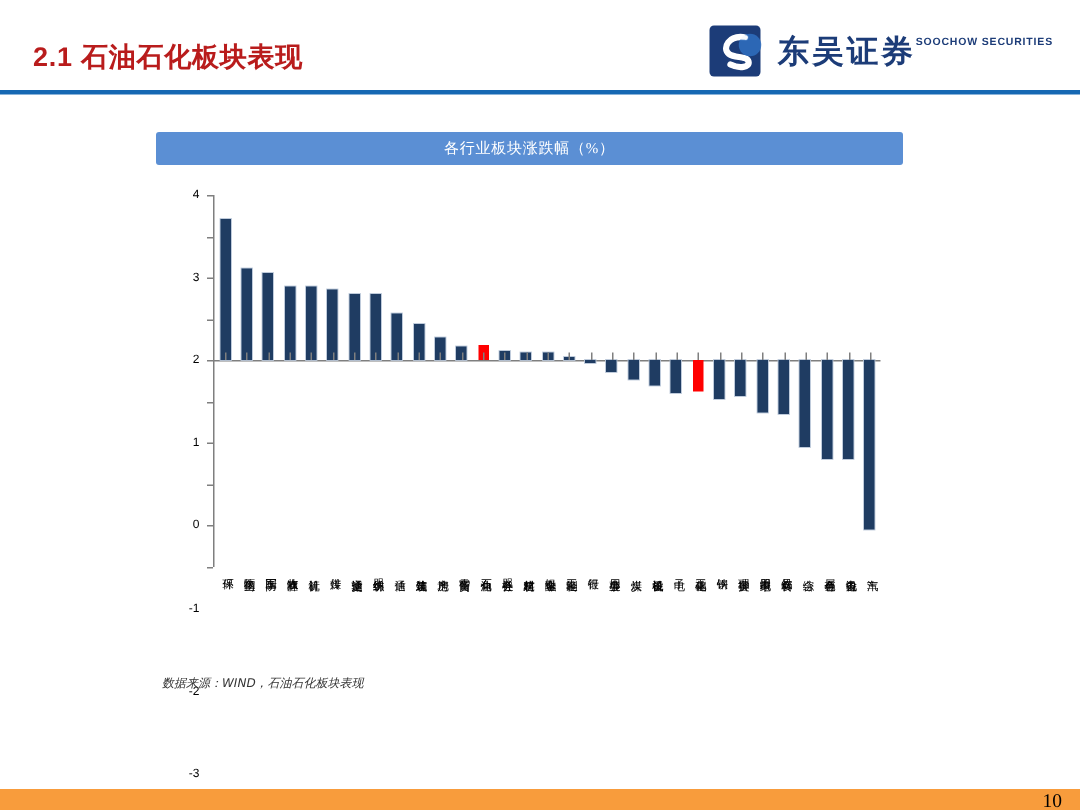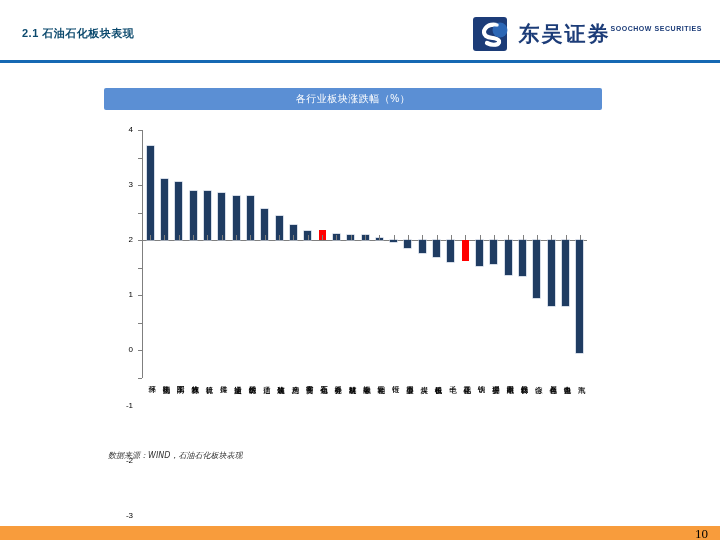--- a/index.html
+++ b/index.html
@@ -9,21 +9,21 @@
     background:#ffffff;
     font-family:"Liberation Sans","DejaVu Sans",sans-serif;
     overflow:hidden;
     position:relative;
   }
   .slide{position:relative;width:720px;height:540px;background:#fff;}
 
   
   .hdr-title{
     position:absolute;left:22px;top:26px;
-    font-size:11px;font-weight:bold;color:#0c4a6e;
+    font-size:18px;font-weight:bold;color:#b91c1c;
     letter-spacing:.5px;white-space:nowrap;
   }
   .hdr-rule{
     position:absolute;left:0;top:60px;width:720px;height:3px;
     background:#1668b3;
   }
 
   
   .logo{position:absolute;right:18px;top:14px;height:40px;display:flex;align-items:center;}
   .logo-mark{width:40px;height:40px;position:relative;margin-right:6px;}
@@ -38,21 +38,21 @@
   }
 
   
   .chart-title-band{
     position:absolute;left:104px;top:88px;width:498px;height:22px;
     background:#5b8fd4;border-radius:2px;
     display:flex;align-items:center;justify-content:center;
   }
   .chart-title-band span{
     color:#ffffff;font-size:10px;letter-spacing:.5px;
-    font-family:Liberation Sans, sans-serif;
+    font-family:Liberation Serif, serif;
   }
 
   
   .chart-wrap{
     position:absolute;left:104px;top:118px;width:498px;height:330px;
   }
   .plot{
     position:absolute;left:38px;top:12px;
     width:445px;height:248px;
   }

